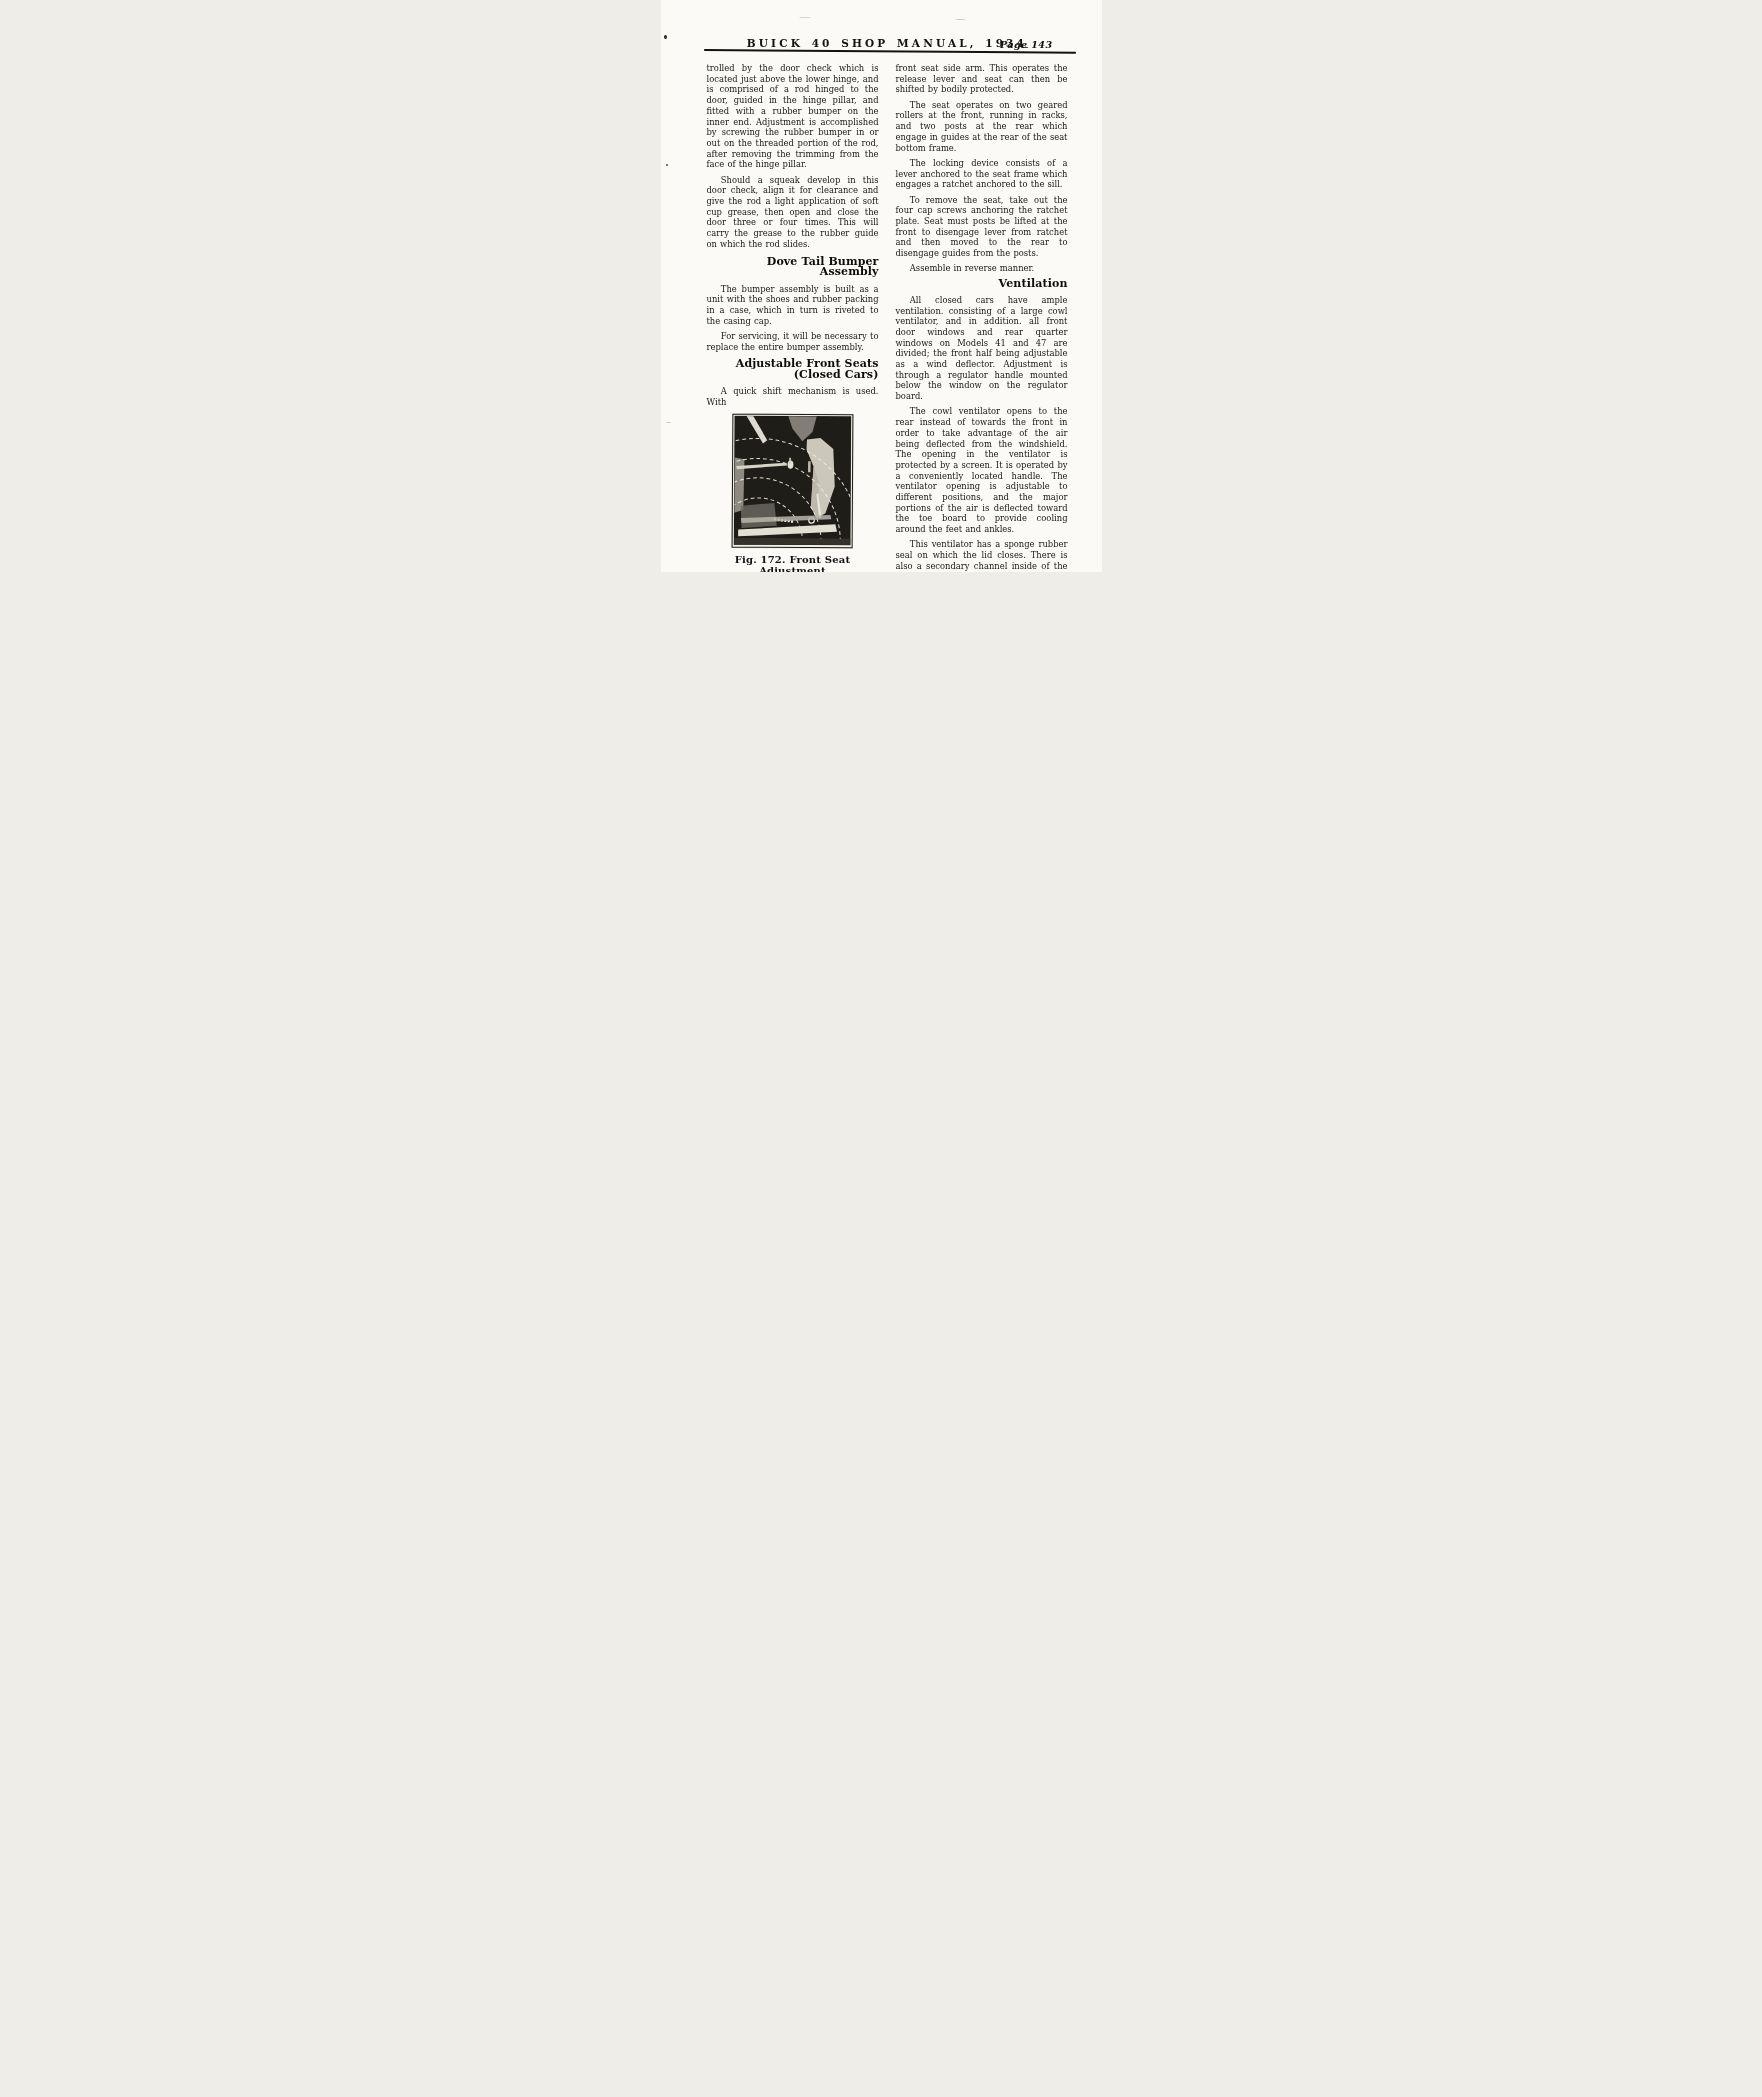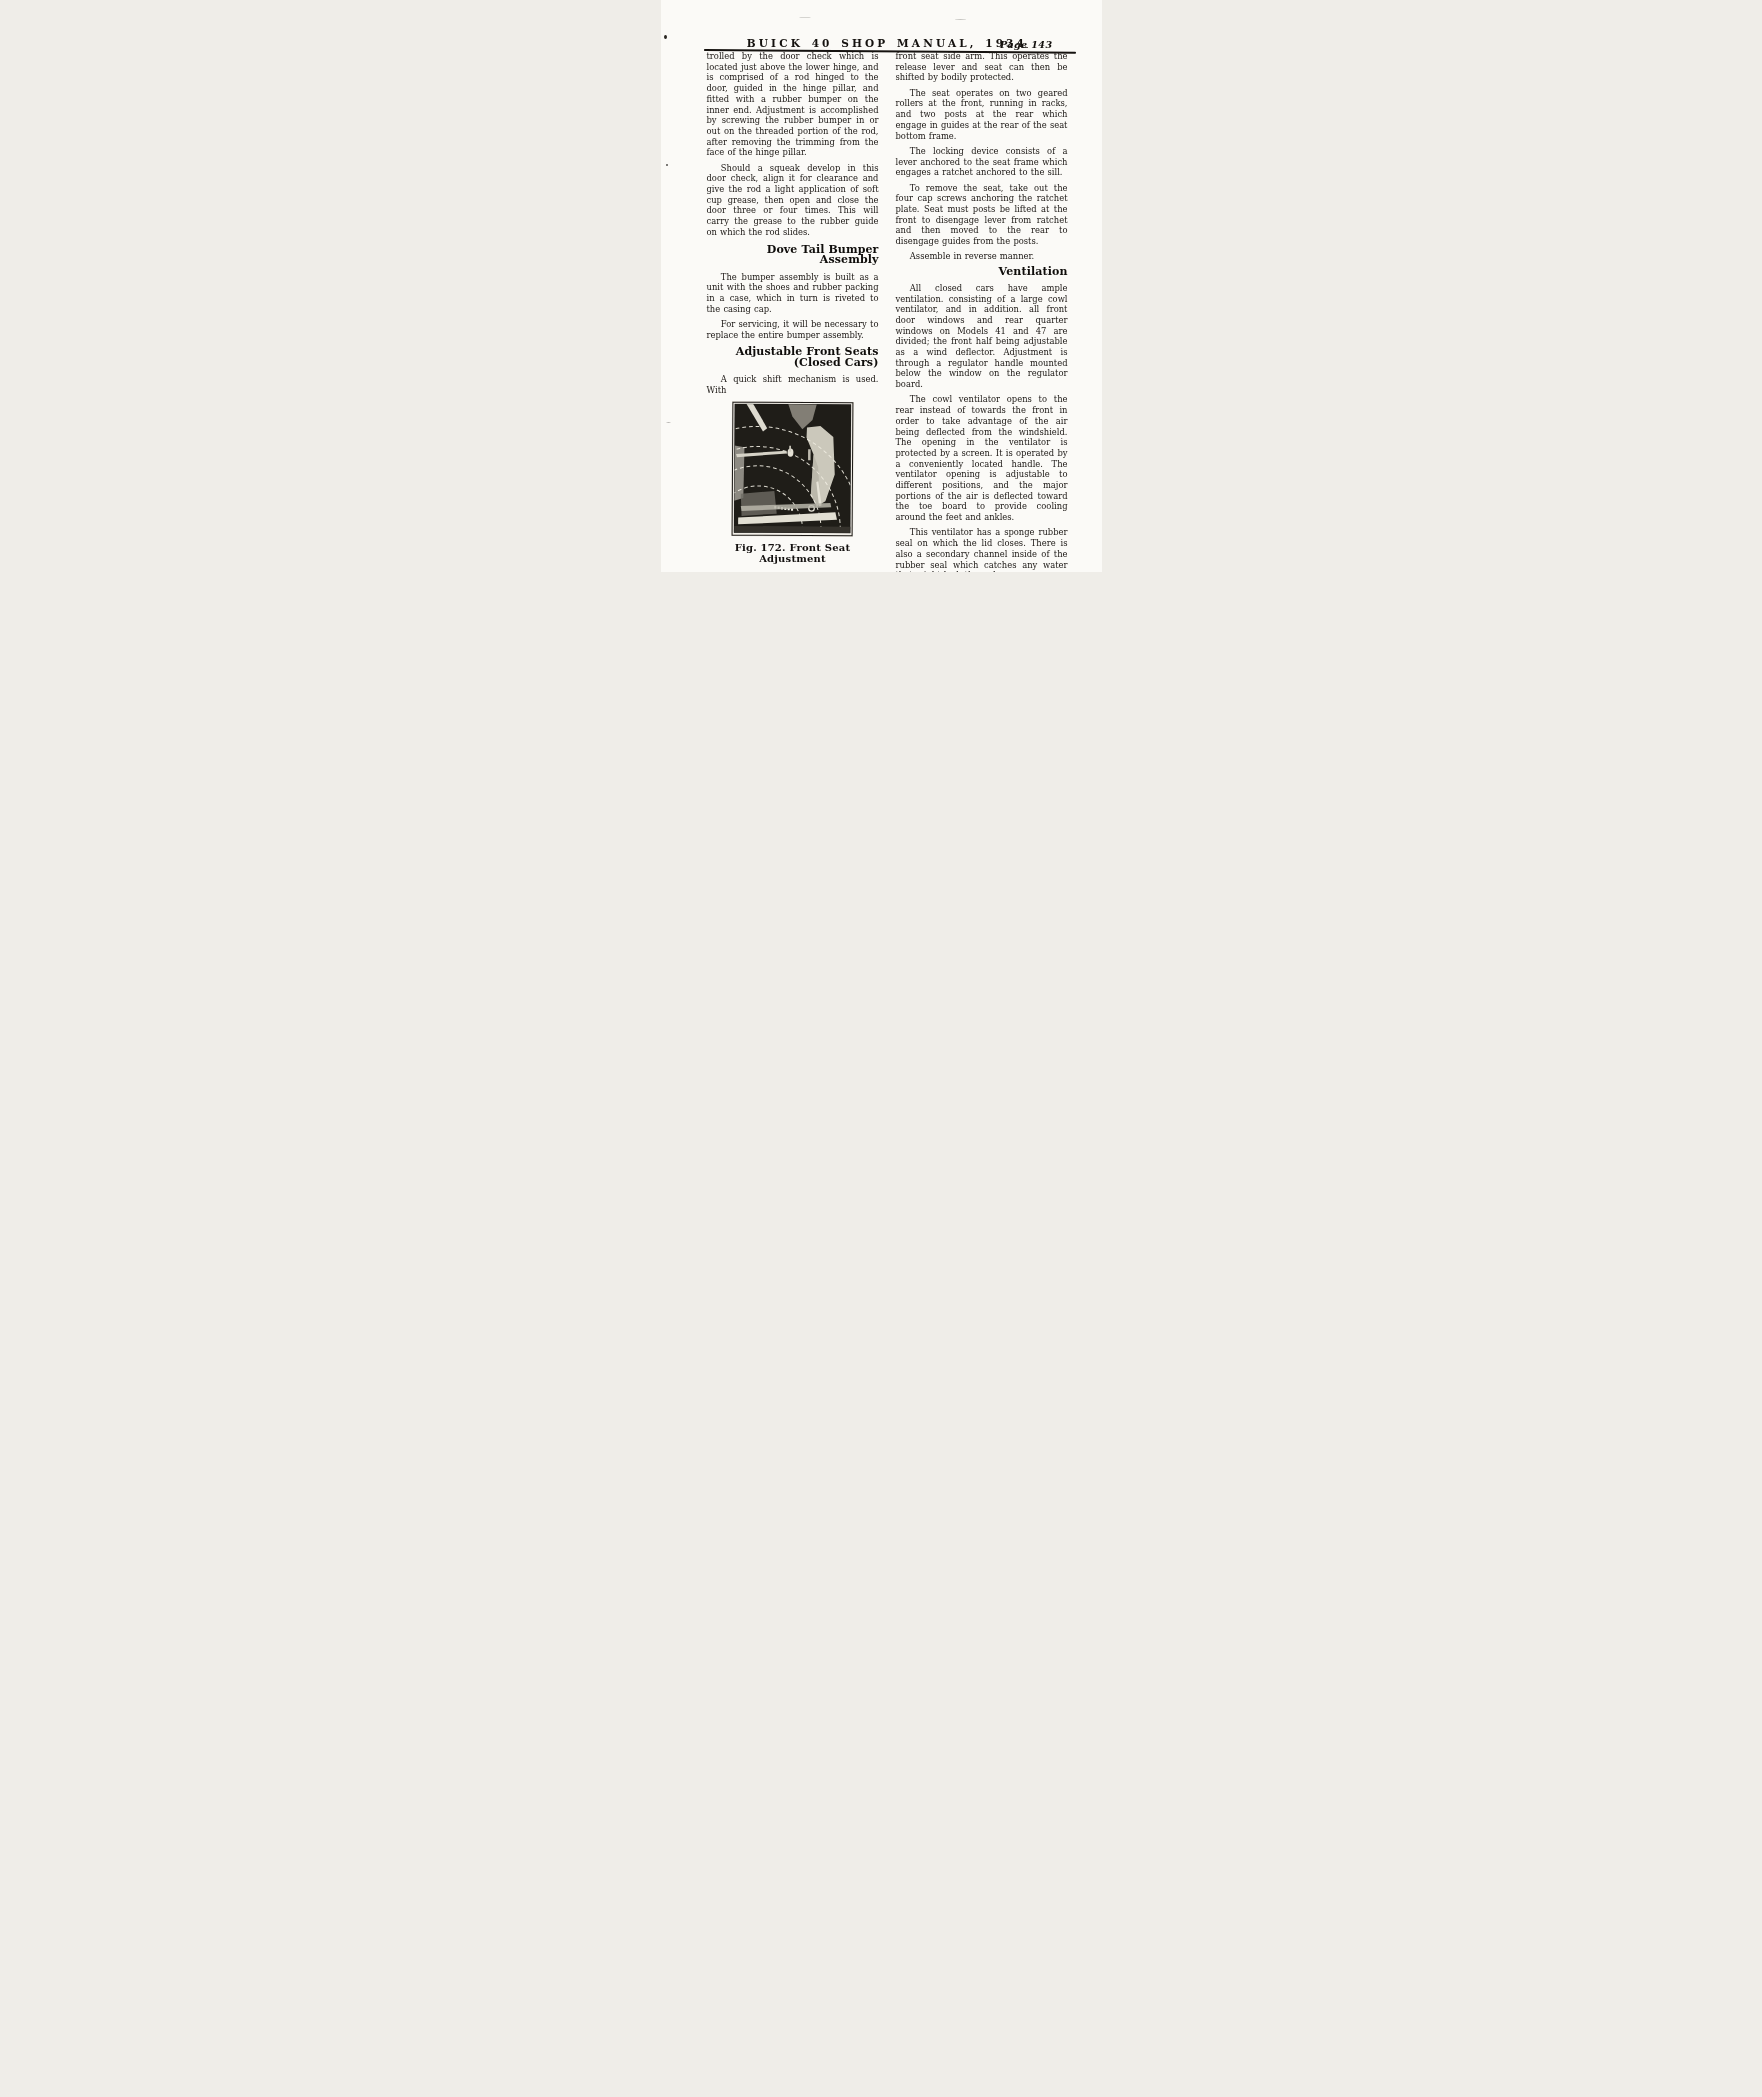--- a/index.html
+++ b/index.html
@@ -30,21 +30,21 @@
     width:6.7px;height:0.8px;background:#55504a;
   }
   .rule{
     position:absolute;top:49px;left:43px;width:372px;height:1.7px;
     background:#15120f;
     transform:rotate(0.42deg);transform-origin:left center;
     border-radius:0.8px;
   }
   
   .col{
-    position:absolute;top:51px;width:172px;
+    position:absolute;top:63px;width:172px;
     font-size:8.4px;line-height:10.7px;
     text-align:justify;
   }
   .col-left{left:46px;}
   .col-right{left:235px;}
   p.body{margin:0 0 4.6px 0;text-indent:14.3px;word-spacing:.06em;}
   p.noindent{text-indent:0;}
   h3.section{
     font-size:11px;font-weight:700;margin:7.1px 0 5.5px 0;
     letter-spacing:.01em;color:#0f0d0b;text-align:right;

